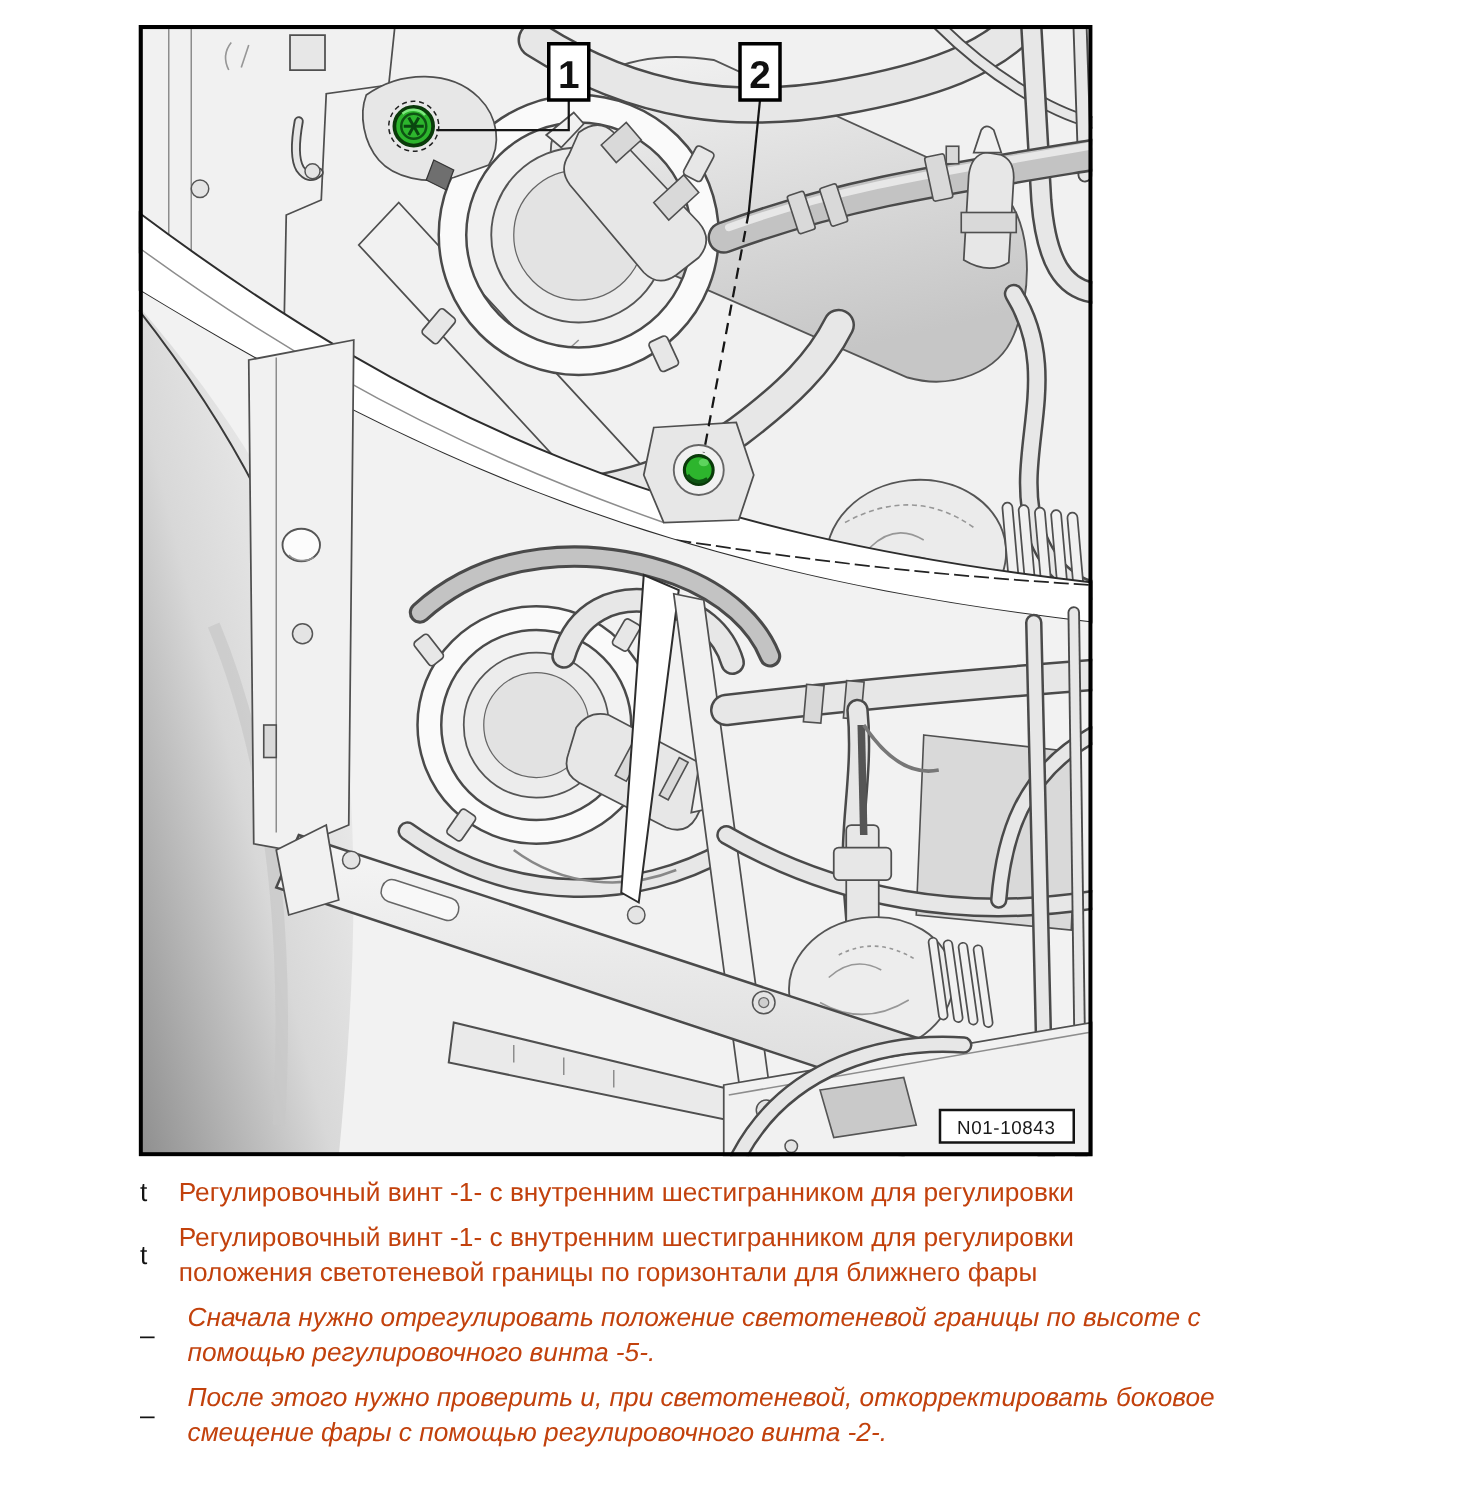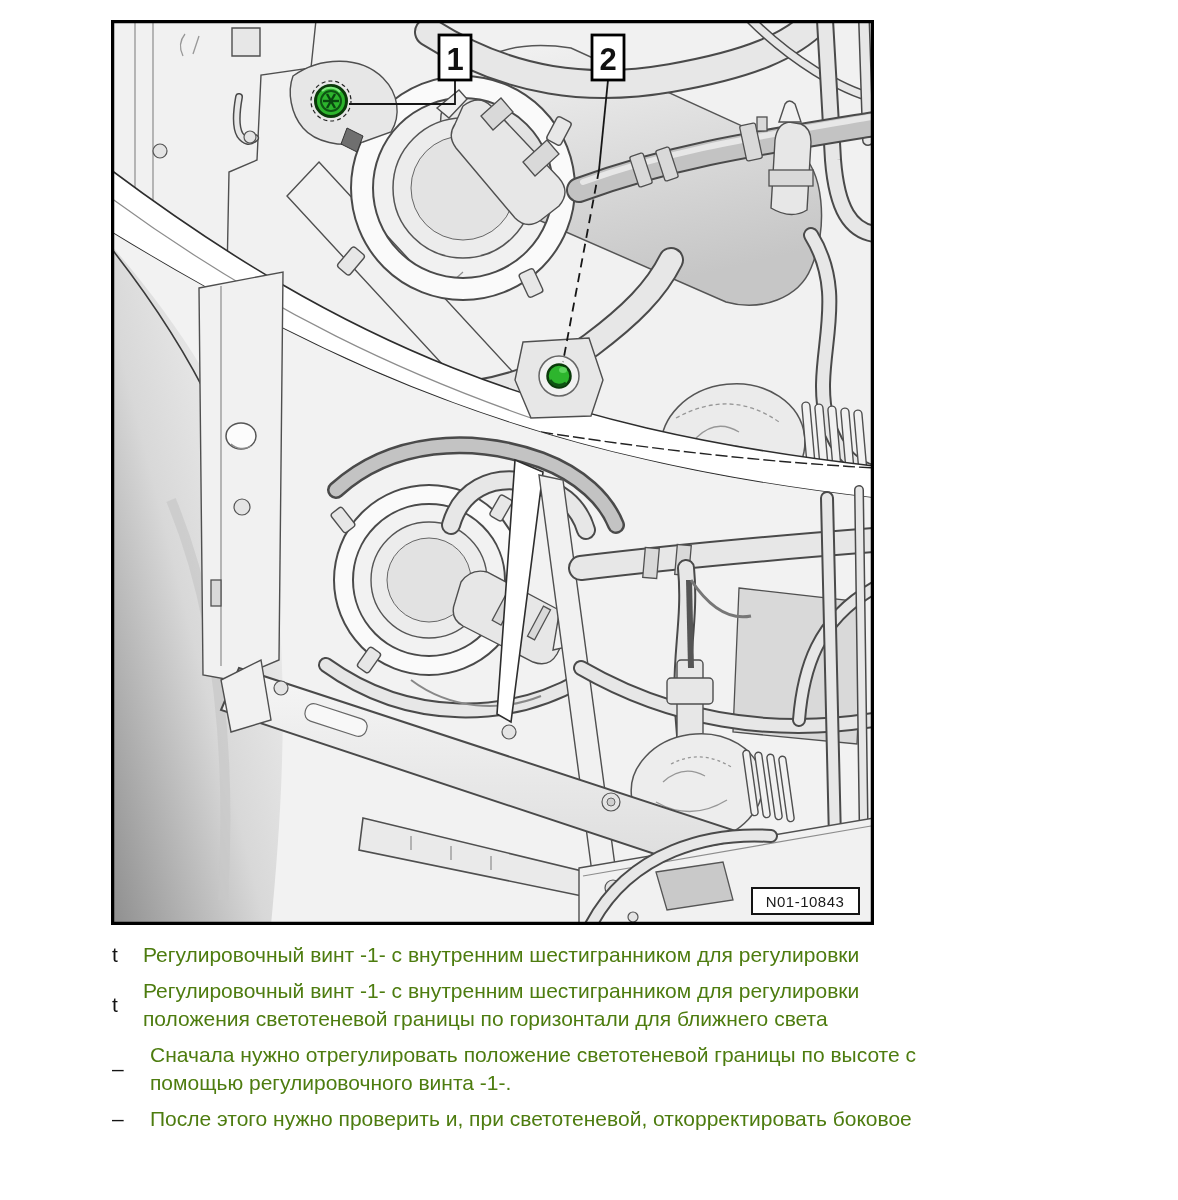--- a/index.html
+++ b/index.html
@@ -23,23 +23,23 @@
   .leader{fill:none;stroke:#161616;stroke-width:1.8;}
   .callout-rect{fill:#ffffff;stroke:#000;stroke-width:2.8;}
   .callout-txt{font-family:"Liberation Sans",sans-serif;font-size:31px;font-weight:bold;fill:#111;}
   .code-rect{fill:#ffffff;stroke:#141414;stroke-width:2;}
   .code-txt{font-family:"Liberation Sans",sans-serif;font-size:15px;letter-spacing:.5px;fill:#1a1a1a;}
 
   
   .notes{position:absolute;left:0;top:941px;width:1080px;display:flex;flex-direction:column;gap:8px;}
   .note{display:flex;align-items:center;}
   .note .marker{margin-left:112px;width:31px;flex:0 0 31px;font-size:21px;color:#141414;}
-  .note .lines{font-size:21px;line-height:28px;color:#4d7c0f;}
+  .note .lines{font-size:21px;line-height:28px;color:#c2410c;}
   .note .lines span{display:block;white-space:nowrap;}
-  .note.dash .lines{padding-left:7px;}
+  .note.dash .lines{padding-left:7px;font-style:italic;}
 </style>
 </head>
 <body>
 
 <div class="stage">
 
   <div class="diagram">
   <svg width="763" height="905" viewBox="0 0 763 905">
     <defs>
       <linearGradient id="cyl" x1="0" y1="0" x2="0.35" y2="1">
@@ -301,31 +301,32 @@
     <div class="note">
       <div class="marker">t</div>
       <div class="lines">
         <span>Регулировочный винт -1- с внутренним шестигранником для регулировки</span>
       </div>
     </div>
     <div class="note">
       <div class="marker">t</div>
       <div class="lines">
         <span>Регулировочный винт -1- с внутренним шестигранником для регулировки</span>
-        <span>положения светотеневой границы по горизонтали для ближнего света</span>
+        <span>положения светотеневой границы по горизонтали для ближнего фары</span>
       </div>
     </div>
     <div class="note dash">
       <div class="marker">–</div>
       <div class="lines">
         <span>Сначала нужно отрегулировать положение светотеневой границы по высоте с</span>
-        <span>помощью регулировочного винта -1-.</span>
+        <span>помощью регулировочного винта -5-.</span>
       </div>
     </div>
     <div class="note dash">
       <div class="marker">–</div>
       <div class="lines">
         <span>После этого нужно проверить и, при светотеневой, откорректировать боковое</span>
+        <span>смещение фары с помощью регулировочного винта -2-.</span>
       </div>
     </div>
   </div>
 
 </div>
 
 </body></html>

